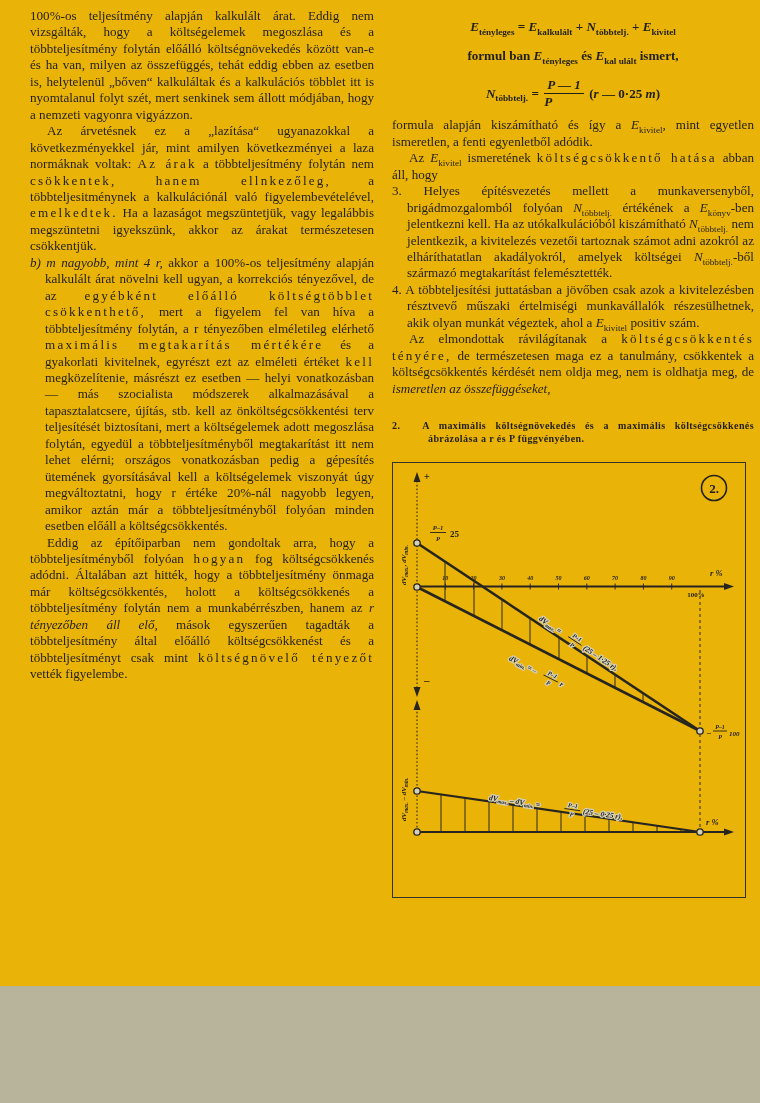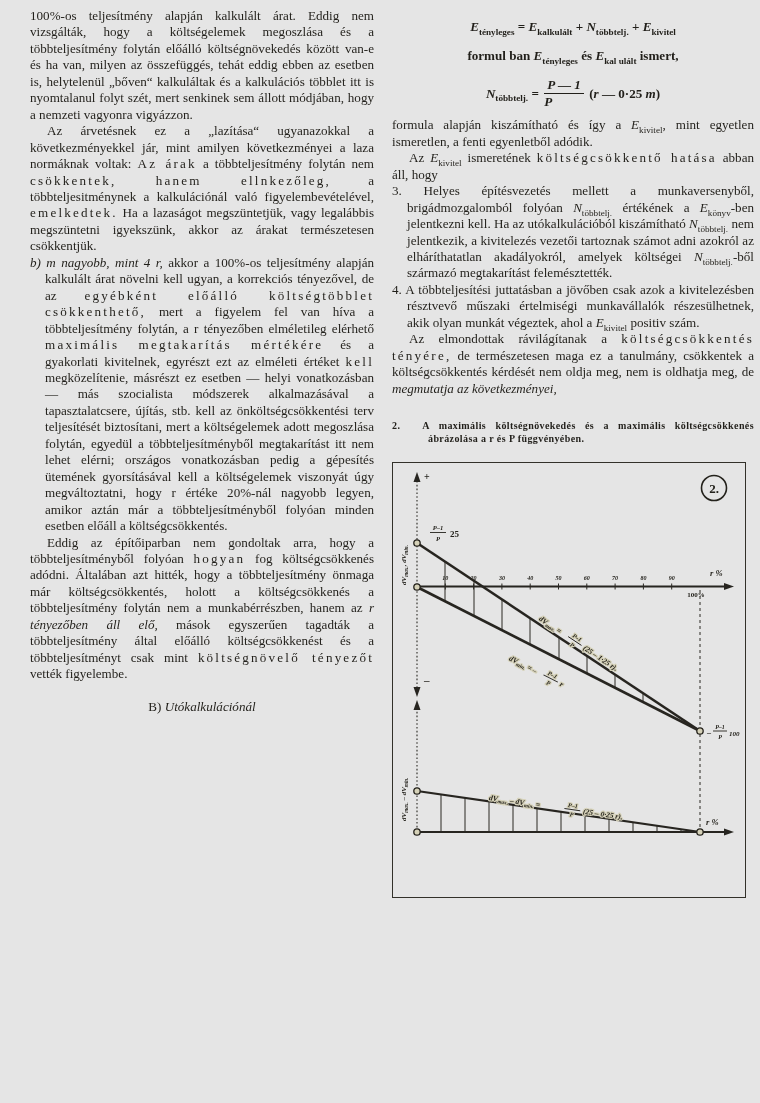--- a/index.html
+++ b/index.html
@@ -1,16 +1,16 @@
 <!DOCTYPE html>
 <html><head>
 <meta charset="utf-8">
 <style>
   html,body{margin:0;padding:0;background:#b8b49c;}
-  .page{position:relative;width:760px;height:1103px;background:#e5e5e5;overflow:hidden;
+  .page{position:relative;width:760px;height:986px;background:#eab308;overflow:hidden;
         font-family:"Liberation Serif","DejaVu Serif",serif;color:#211f1a;}
   .col{position:absolute;top:8px;}
   .col.left{left:30px;width:344px;}
   .col.right{left:392px;top:6px;width:362px;}
   .blk{text-align:justify;font-size:13.1px;line-height:16.45px;}
   .blk.ind{text-indent:17px;}
   .blk.hang{padding-left:15px;text-indent:-15px;}
   .blk.heading{text-align:center;text-indent:0;margin:16px 0 11px;}
   .blk.formula{text-align:center;font-weight:bold;margin:13px 0;}
   .blk.f3{margin:3px 0 9px;}
@@ -42,33 +42,32 @@
 </style>
 </head>
 <body>
 
 <div class="page">
   <div class="col left" id="leftCol">
       <div class="blk "><span>100%-os teljesítmény alapján kalkulált árat. Eddig nem vizsgálták, hogy a költségelemek megoszlása és a többteljesítmény folytán előálló költségnövekedés között van-e és ha van, milyen az összefüggés, tehát eddig ebben az esetben is, helytelenül „bőven“ kalkuláltak és a kalkulációs többlet itt is nyomtalanul folyt szét, mert senkinek sem állott módjában, hogy a nemzeti vagyonra vigyázzon.</span></div>
       <div class="blk ind"><span>Az árvetésnek ez a „lazítása“ ugyanazokkal a következményekkel jár, mint amilyen következményei a laza normáknak voltak: </span><span class="sp">Az árak</span><span> a többteljesítmény folytán nem </span><span class="sp">csökkentek, hanem ellnkezőleg,</span><span> a többteljesitménynek a kalkulációnál való figyelembevételével, </span><span class="sp">emelkedtek.</span><span> Ha a lazaságot megszüntetjük, vagy legalábbis megszüntetni igyekszünk, akkor az árakat természetesen csökkentjük.</span></div>
       <div class="blk hang"><span class="it">b) m nagyobb, mint 4 r,</span><span> akkor a 100%-os teljesítmény alapján kalkulált árat növelni kell ugyan, a korrekciós tényezővel, de az </span><span class="sp">egyébként előálló költségtöbblet csökkenthető,</span><span> mert a figyelem fel van híva a többteljesítmény folytán, a r tényezőben elméletileg elérhető </span><span class="sp">maximális megtakarítás mértékére</span><span> és a gyakorlati kivitelnek, egyrészt ezt az elméleti értéket </span><span class="sp">kell</span><span> megközelítenie, másrészt ez esetben — helyi vonatkozásban — más szocialista módszerek alkalmazásával a tapasztalatcsere, újítás, stb. kell az önköltségcsökkentési terv teljesítését biztosítani, mert a költségelemek adott megoszlása folytán, egyedül a többteljesítményből megtakarítást itt nem lehet elérni; országos vonatkozásban pedig a gépesítés ütemének gyorsításával kell a költségelemek viszonyát úgy megváltoztatni, hogy r értéke 20%-nál nagyobb legyen, amikor aztán már a többteljesítményből folyóan minden esetben előáll a költségcsökkentés.</span></div>
       <div class="blk ind"><span>Eddig az építőiparban nem gondoltak arra, hogy a többteljesítményből folyóan </span><span class="sp">hogyan</span><span> fog költségcsökkenés adódni. Általában azt hitték, hogy a többteljesítmény önmaga már költségcsökkentés, holott a költségcsökkenés a többteljesítmény folytán nem a munkabérrészben, hanem az </span><span class="it">r tényezőben áll elő,</span><span> mások egyszerűen tagadták a többteljesítmény által előálló költségcsökkenést és a többteljesítményt csak mint </span><span class="sp">költségnövelő tényezőt</span><span> vették figyelembe.</span></div>
-      <div class="blk heading"><span>B) </span><span class="it">Utókalkulációnál</span></div>
     </div>
 
   <div class="col right">
     <div id="rightBlocks">
         <div class="blk formula"><span class="it">E</span><sub>tényleges</sub><span> = </span><span class="it">E</span><sub>kalkulált</sub><span> + </span><span class="it">N</span><sub>többtelj.</sub><span> + </span><span class="it">E</span><sub>kivitel</sub></div>
         <div class="blk formula"><span>formul ban </span><span class="it">E</span><sub>tényleges</sub><span> és </span><span class="it">E</span><sub>kal ulált</sub><span> ismert,</span></div>
         <div class="blk formula f3"><span class="it">N</span><sub>többtelj.</sub><span> = </span><span class="frac"><span class="num">P — 1</span><span class="den">P</span></span><span> (</span><span class="it">r</span><span> — 0·25 </span><span class="it">m</span><span>)</span></div>
         <div class="blk "><span>formula alapján kiszámítható és így a </span><span class="it">E</span><sub>kivitel</sub><span>, mint egyetlen ismeretlen, a fenti egyenletből adódik.</span></div>
         <div class="blk ind"><span>Az </span><span class="it">E</span><sub>kivitel</sub><span> ismeretének </span><span class="sp">költségcsökkentő hatása</span><span> abban áll, hogy</span></div>
         <div class="blk hang"><span>3. Helyes építésvezetés mellett a munkaversenyből, brigádmozgalomból folyóan </span><span class="it">N</span><sub>többtelj.</sub><span> értékének a </span><span class="it">E</span><sub>könyv</sub><span>-ben jelentkezni kell. Ha az utókalkulációból kiszámítható </span><span class="it">N</span><sub>többtelj.</sub><span> nem jelentkezik, a kivitelezés vezetői tartoznak számot adni azokról az elháríthatatlan akadályokról, amelyek költségei </span><span class="it">N</span><sub>többtelj.</sub><span>-ből származó megtakarítást felemésztették.</span></div>
         <div class="blk hang"><span>4. A többteljesítési juttatásban a jövőben csak azok a kivitelezésben résztvevő műszaki értelmiségi munkavállalók részesülhetnek, akik olyan munkát végeztek, ahol a </span><span class="it">E</span><sub>kivitel</sub><span> positiv szám.</span></div>
-        <div class="blk ind"><span>Az elmondottak rávilágítanak a </span><span class="sp">költségcsökkentés tényére,</span><span> de természetesen maga ez a tanulmány, csökkentek a költségcsökkentés kérdését nem oldja meg, nem is oldhatja meg, de </span><span class="it">megmutatja az következményei,</span></div>
+        <div class="blk ind"><span>Az elmondottak rávilágítanak a </span><span class="sp">költségcsökkentés tényére,</span><span> de természetesen maga ez a tanulmány, csökkentek a költségcsökkentés kérdését nem oldja meg, nem is oldhatja meg, de </span><span class="it">ismeretlen az összefüggéseket,</span></div>
       </div>
 
     <div class="caption">
       <span class="cap-num">2.</span><span>A maximális költségnövekedés és a maximális költségcsökkenés ábrázolása a r és P függvényében.</span>
     </div>
 
     <div class="figure-box">
       <svg width="352" height="434" viewBox="0 0 352 434">
 
         <g>

